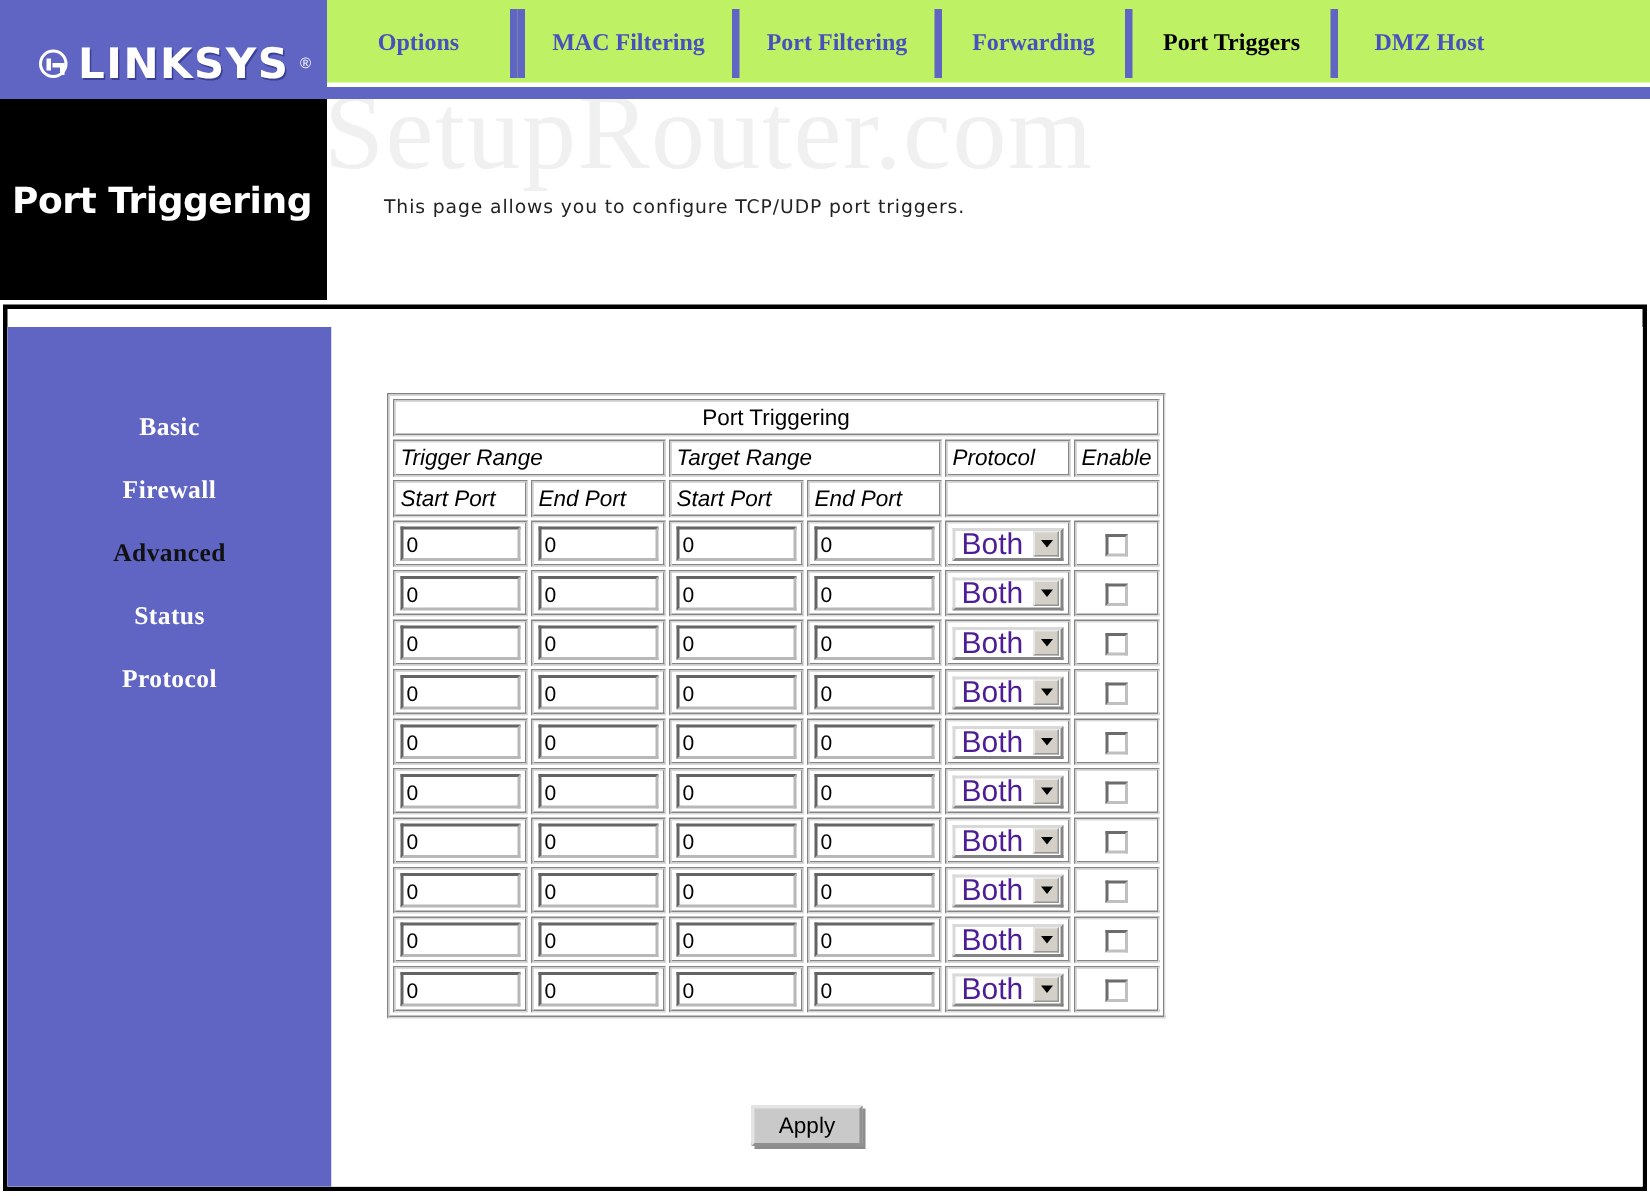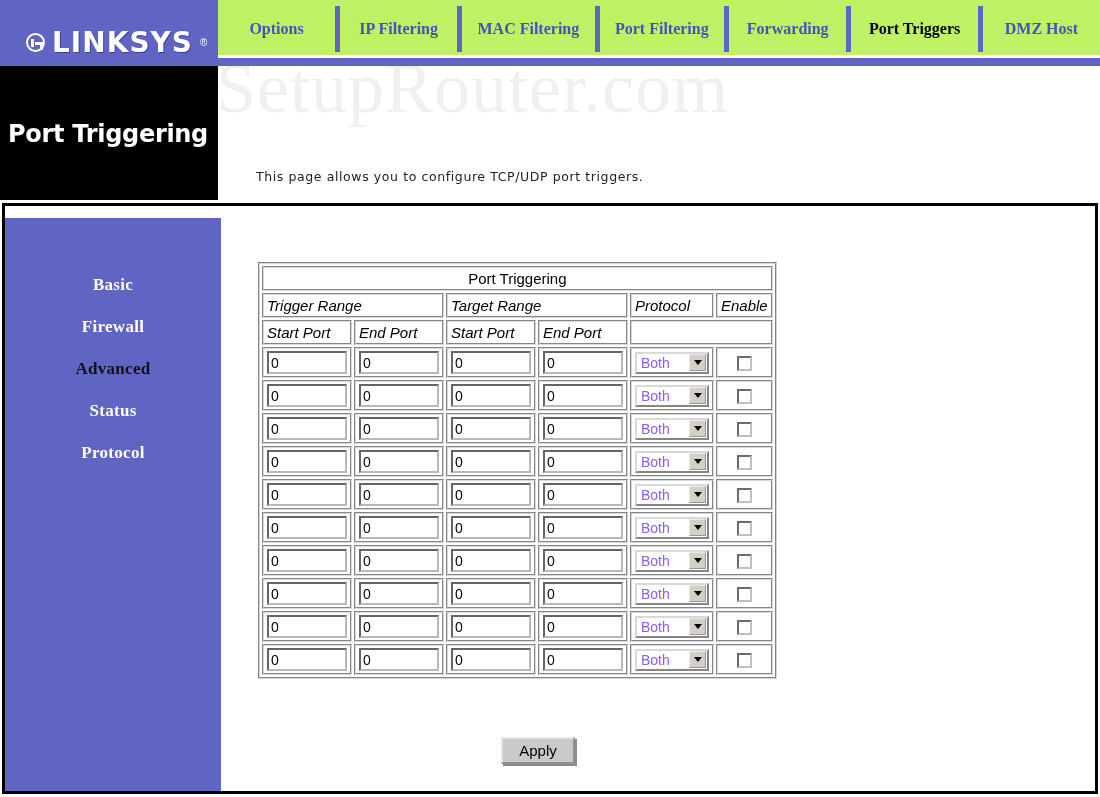--- a/index.html
+++ b/index.html
@@ -162,21 +162,20 @@
   #page-desc {
     position: absolute;
     left: 256px;
     top: 130px;
     font-family: "DejaVu Sans", sans-serif;
     font-size: 12.5px;
     color: #222222;
     letter-spacing: 0.6px;
     white-space: nowrap;
     z-index: 2;
-    margin-top: 39px;
   }
 
   
   #frame {
     position: absolute;
     left: 2px;
     top: 203px;
     width: 1096px;
     height: 591px;
     border: 3px solid #000000;
@@ -266,23 +265,23 @@
     align-items: center;
     border: 2px outset #d9d9d9;
     background: #ffffff;
     height: 22px;
     width: 74px;
     box-sizing: border-box;
     cursor: pointer;
   }
   .selwrap .sellabel {
     flex: 1;
-    font-size: 14px;
+    font-size: 20px;
     padding-left: 4px;
-    color: #8b5cf6;
+    color: #4c1d95;
     line-height: 18px;
   }
   .selwrap .selarrow {
     width: 17px;
     height: 17px;
     background: #d4d0c8;
     border: 1px outset #e8e8e8;
     display: flex;
     align-items: center;
     justify-content: center;
@@ -337,21 +336,20 @@
       <span id="logo-mark"></span>
       <span id="logo-text">LINKSYS</span>
       <span id="logo-reg">®</span>
     </div>
   </div>
 
   <div id="tabstrip">
     <div id="tabstrip-inner">
         <div class="tab" style="width: 122px;">Options</div>
         <div class="tabsep"></div>
-        <div class="tab" style="width: 122px;">IP Filtering</div>
         <div class="tabsep"></div>
         <div class="tab" style="width: 138px;">MAC Filtering</div>
         <div class="tabsep"></div>
         <div class="tab" style="width: 130px;">Port Filtering</div>
         <div class="tabsep"></div>
         <div class="tab" style="width: 122px;">Forwarding</div>
         <div class="tabsep"></div>
         <div class="tab active" style="width: 132px; border-radius: 21px;">Port Triggers</div>
         <div class="tabsep"></div>
         <div class="tab" style="width: 122px;">DMZ Host</div>

